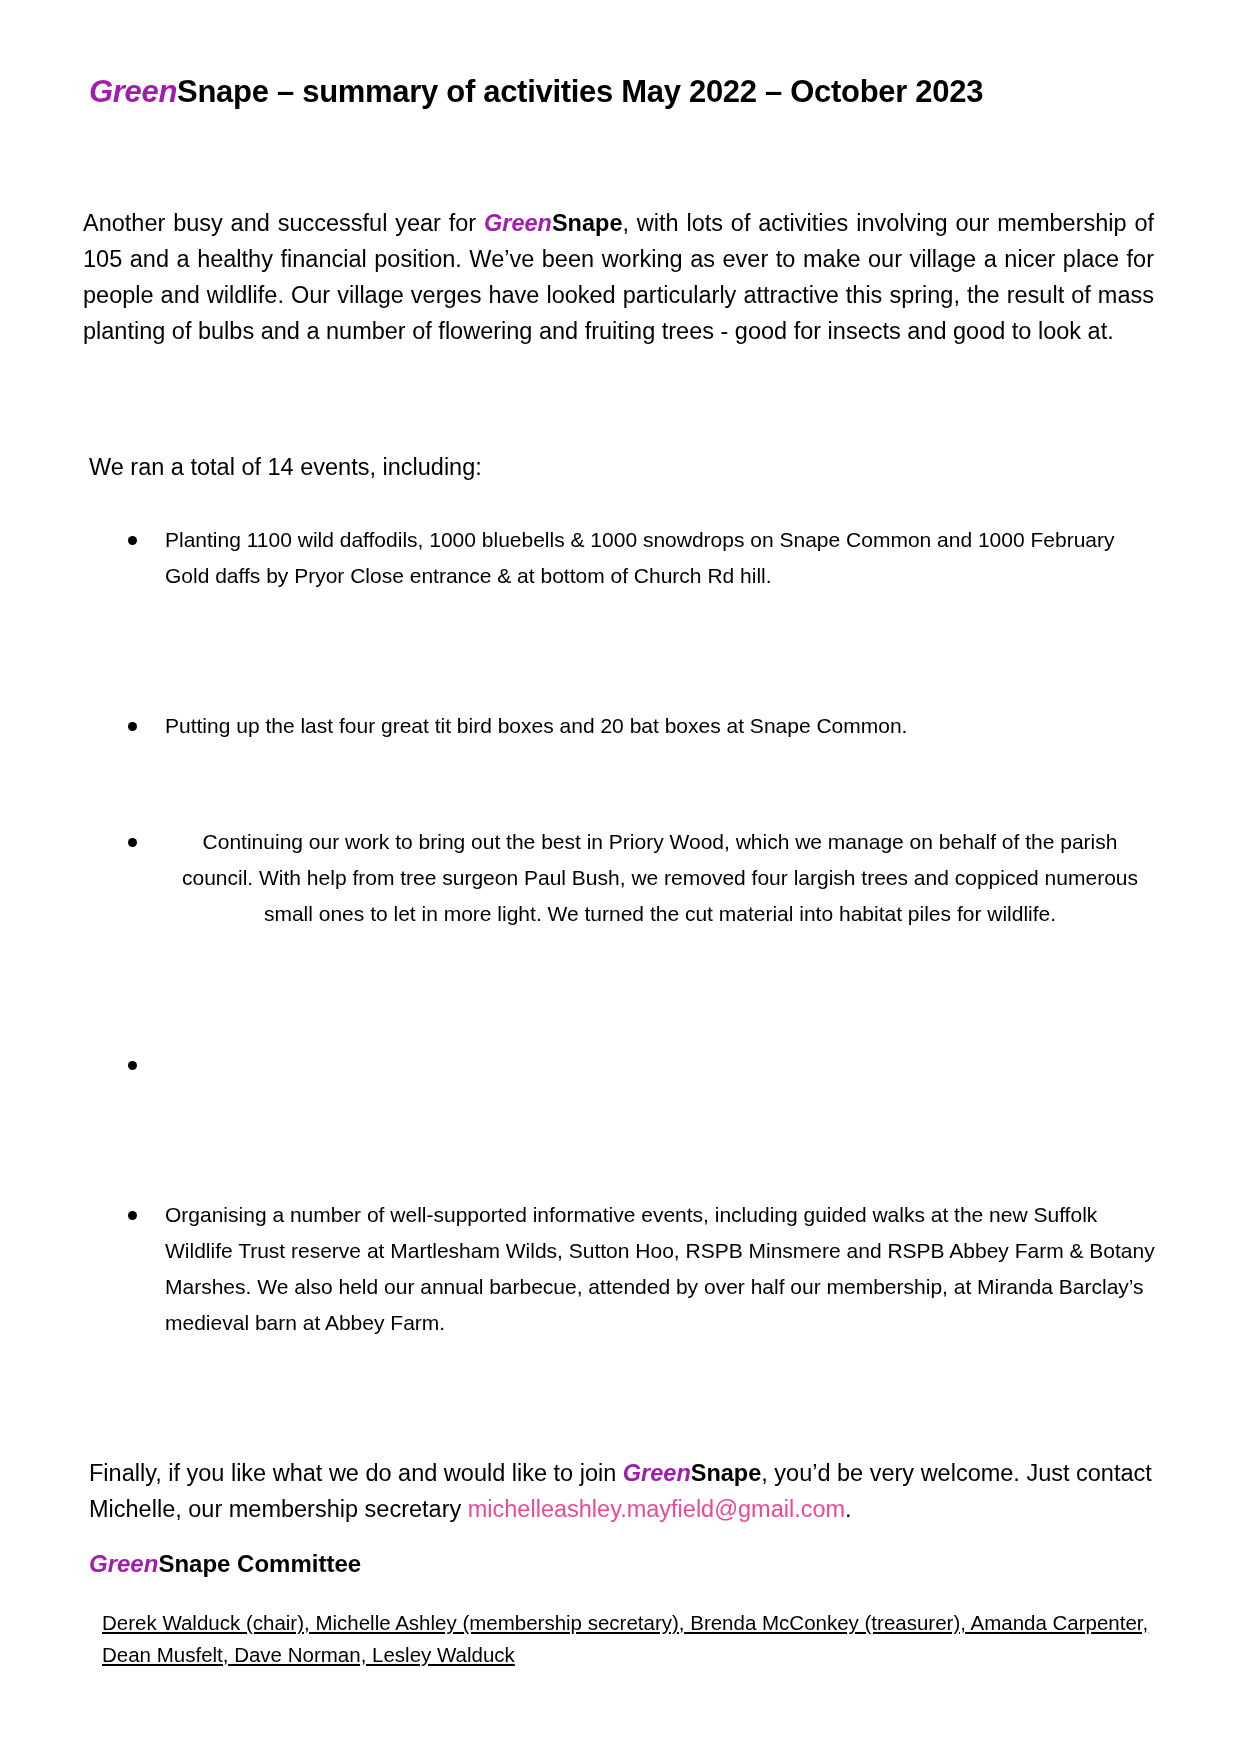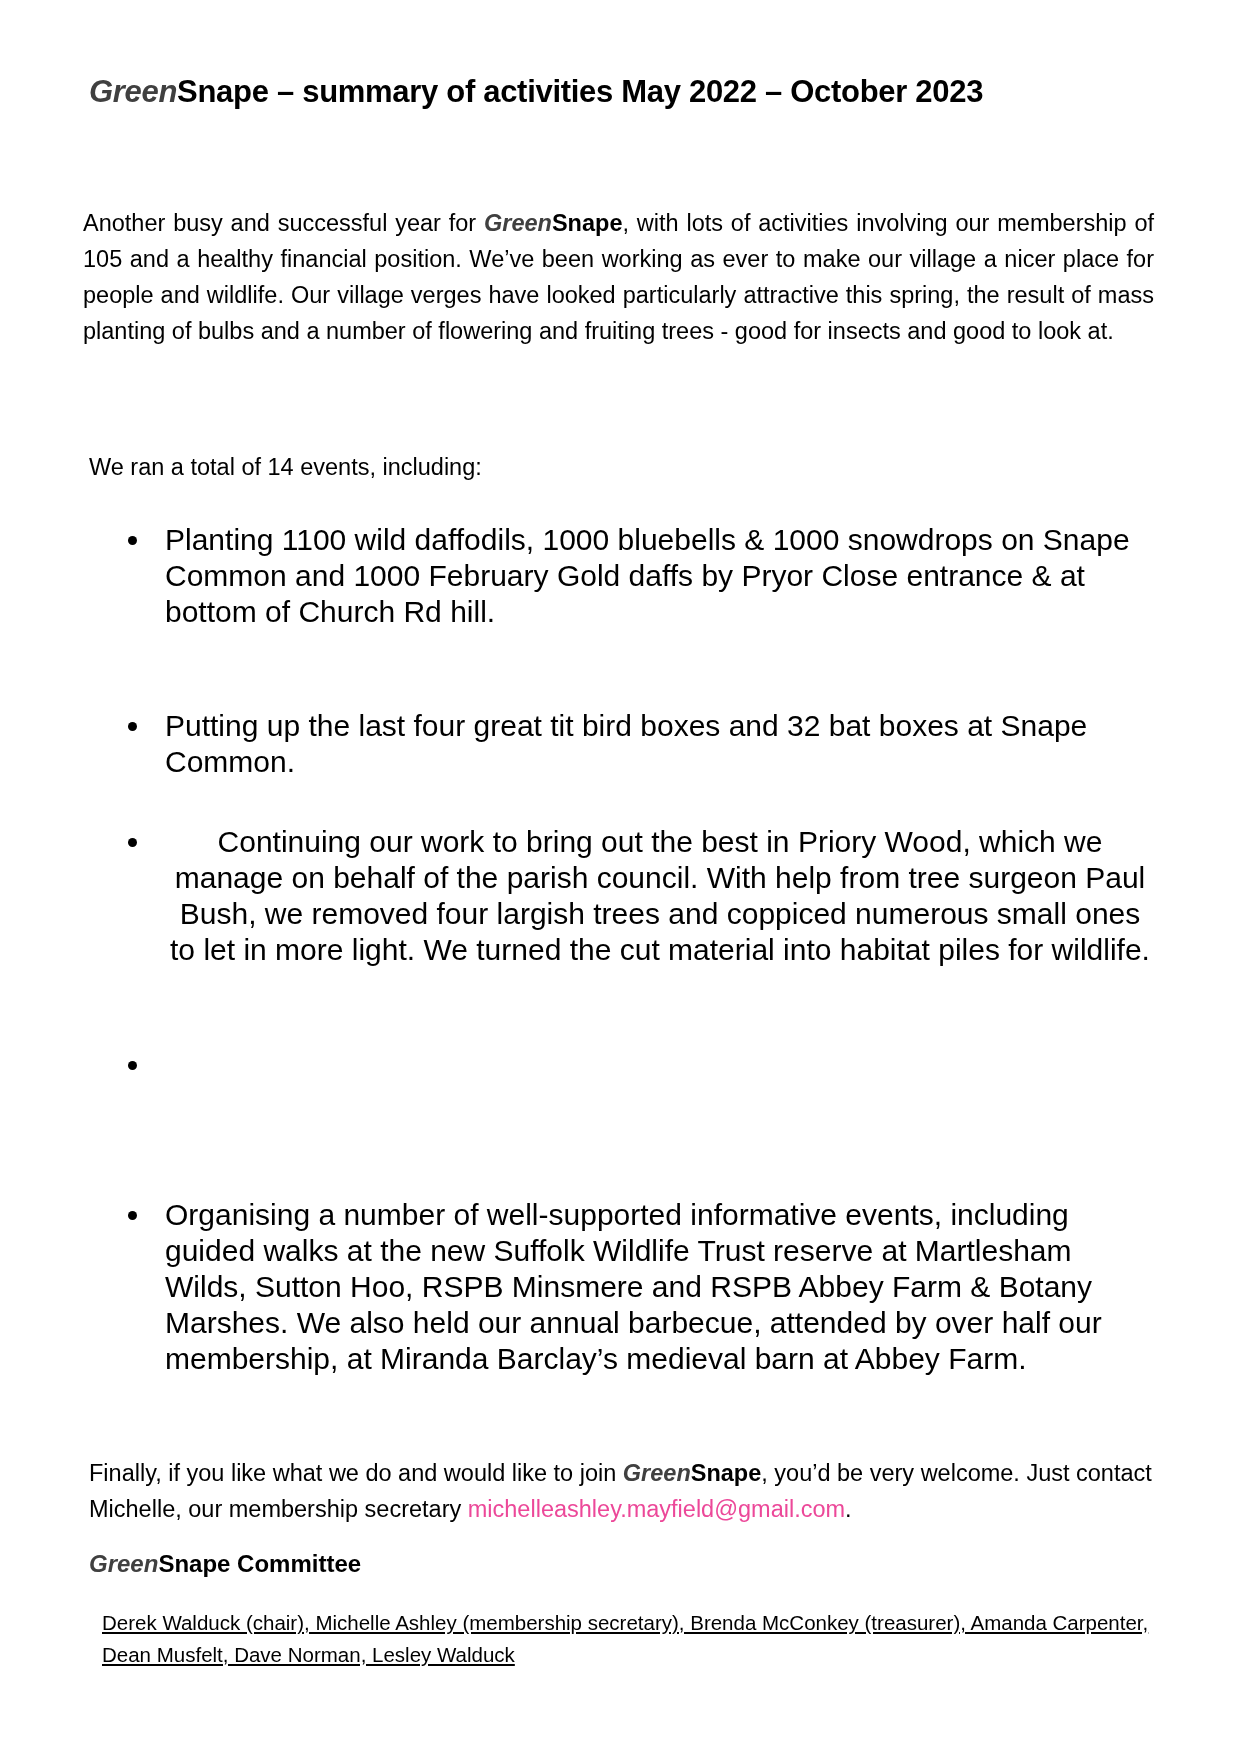--- a/index.html
+++ b/index.html
@@ -1,43 +1,43 @@
 <!DOCTYPE html>
 <html><head>
 <meta charset="utf-8">
 <style>
   html,body{margin:0;padding:0;background:#fff;}
   body{width:1240px;height:1753px;position:relative;overflow:hidden;font-family:"Liberation Sans",sans-serif;color:#000;}
   .abs{position:absolute;}
-  .g{color:#404040;font-style:italic;font-weight:bold;}
+  .g{color:#a21caf;font-style:italic;font-weight:bold;}
   .b{font-weight:bold;}
   #title{left:89px;top:74px;font-size:31px;font-weight:bold;letter-spacing:-0.3px;white-space:nowrap;}
   .body{font-size:23.5px;line-height:36px;}
   #intro{left:83px;top:205px;width:1071px;text-align:justify;}
   #lead{left:89px;top:449px;}
   ul{margin:0;padding:0;list-style:none;}
-  .bullet{position:absolute;left:165px;width:990px;font-size:30px;line-height:36px;}
+  .bullet{position:absolute;left:165px;width:990px;font-size:21px;line-height:36px;}
   .dot{position:absolute;left:-37px;top:14px;width:9px;height:9px;border-radius:50%;background:#000;}
   #closing{left:89px;top:1455px;width:1100px;}
   .link{color:#ec4899;}
   #committee-title{left:89px;top:1550px;font-size:24px;font-weight:bold;}
   #members{left:102px;top:1607px;width:1090px;font-size:20.5px;line-height:32px;text-decoration:underline;}
 </style>
 </head>
 <body>
 
 <h1 id="title" class="abs" style="margin:0;"><span class="g">Green</span><span>Snape</span><span> – summary of activities May 2022 – October 2023</span></h1>
 
 <p id="intro" class="abs body" style="margin:0;"><span>Another busy and successful year for </span><span class="g">Green</span><span class="b">Snape</span><span>, with lots of activities involving our membership of 105 and a healthy financial position.  We’ve been working as ever to make our village a nicer place for people and wildlife.  Our village verges have looked particularly attractive this spring, the result of mass planting of bulbs and a number of flowering and fruiting trees - good for insects and good to look at.</span></p>
 
 <p id="lead" class="abs body" style="margin:0;">We ran a total of 14 events, including:</p>
 
 <ul>
   <li class="bullet" style="top:522px;"><span class="dot"></span><span>Planting 1100 wild daffodils, 1000 bluebells &amp; 1000 snowdrops on Snape Common and 1000 February Gold daffs by Pryor Close entrance &amp; at bottom of Church Rd hill.</span></li>
-  <li class="bullet" style="top:708px;"><span class="dot"></span><span>Putting up the last four great tit bird boxes and 32 bat boxes at Snape Common.</span></li>
+  <li class="bullet" style="top:708px;"><span class="dot"></span><span>Putting up the last four great tit bird boxes and 20 bat boxes at Snape Common.</span></li>
   <li class="bullet" style="top:824px;text-align:center;"><span class="dot"></span><span>Continuing our work to bring out the best in Priory Wood, which we manage on behalf of the parish council.  With help from tree surgeon Paul Bush, we removed four largish trees and coppiced numerous small ones to let in more light.  We turned the cut material into habitat piles for wildlife.</span></li>
   <li class="bullet" style="top:1047px;"><span class="dot"></span></li>
   <li class="bullet" style="top:1197px;"><span class="dot"></span><span>Organising a number of well-supported informative events, including guided walks at the new Suffolk Wildlife Trust reserve at Martlesham Wilds, Sutton Hoo, RSPB Minsmere and RSPB Abbey Farm &amp; Botany Marshes.  We also held our annual barbecue, attended by over half our membership, at Miranda Barclay’s medieval barn at Abbey Farm.</span></li>
 </ul>
 
 <p id="closing" class="abs body" style="margin:0;"><span>Finally, if you like what we do and would like to join </span><span class="g">Green</span><span class="b">Snape</span><span>, you’d be very welcome. Just contact Michelle, our membership secretary </span><a class="link" style="text-decoration:none;">michelleashley.mayfield@gmail.com</a><span>.</span></p>
 
 <h2 id="committee-title" class="abs" style="margin:0;"><span class="g">Green</span><span>Snape</span><span> Committee</span></h2>
 
 <p id="members" class="abs" style="margin:0;">Derek Walduck (chair), Michelle Ashley (membership secretary), Brenda McConkey (treasurer), Amanda Carpenter, Dean Musfelt, Dave Norman, Lesley Walduck</p>

